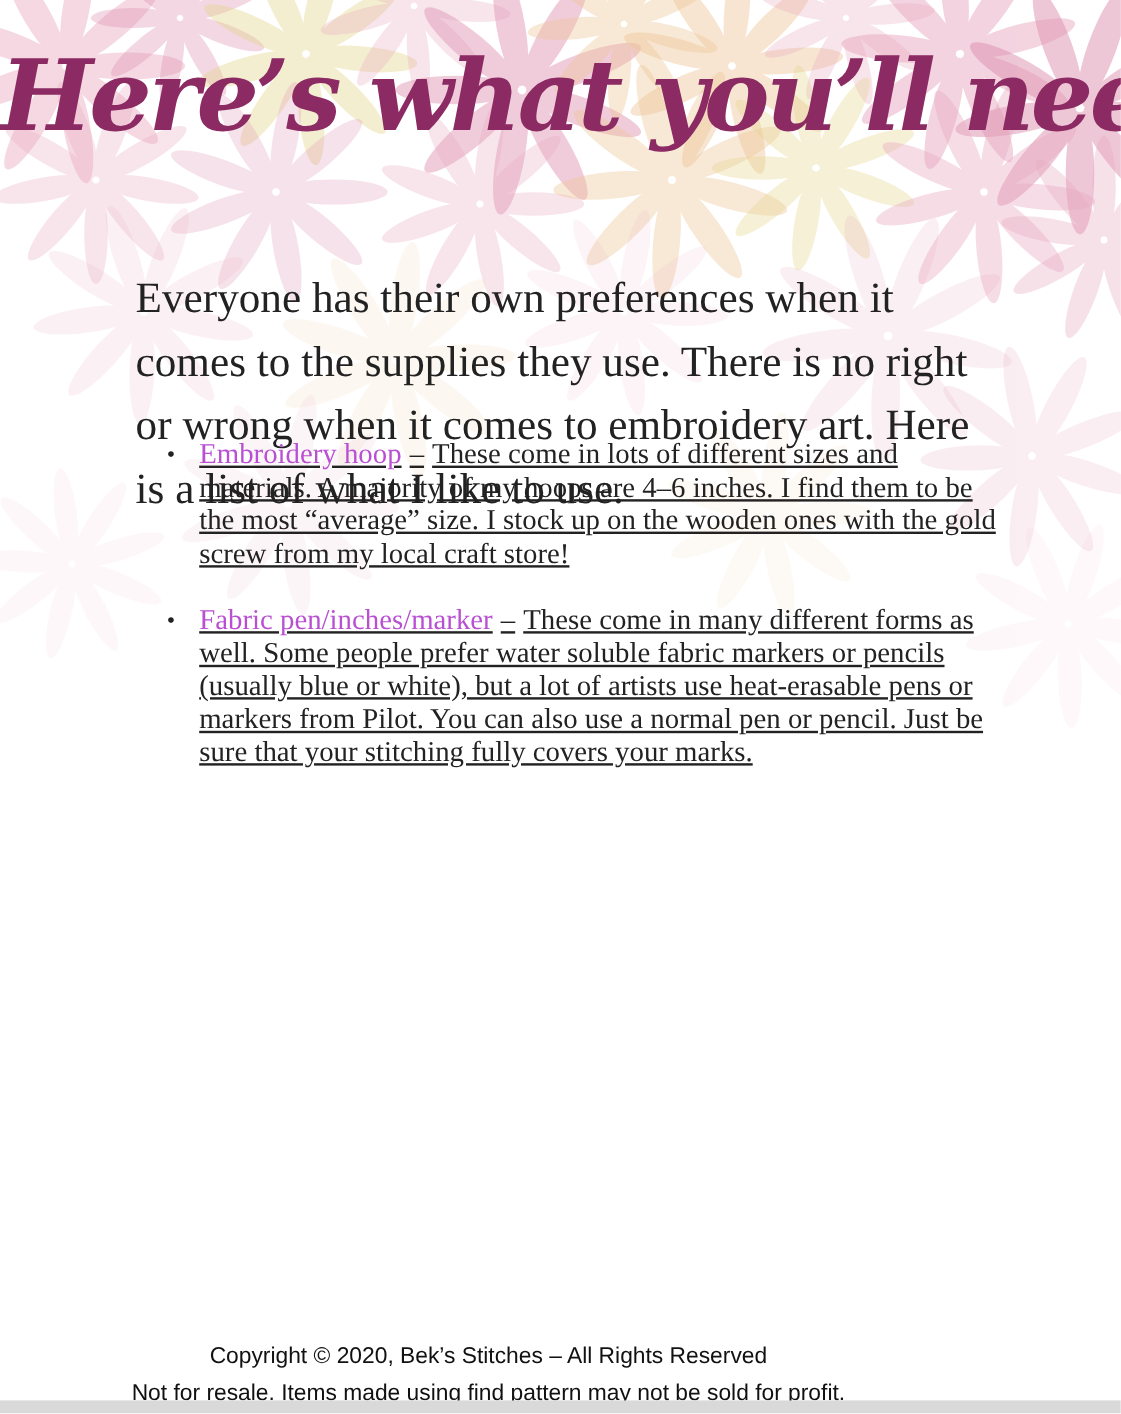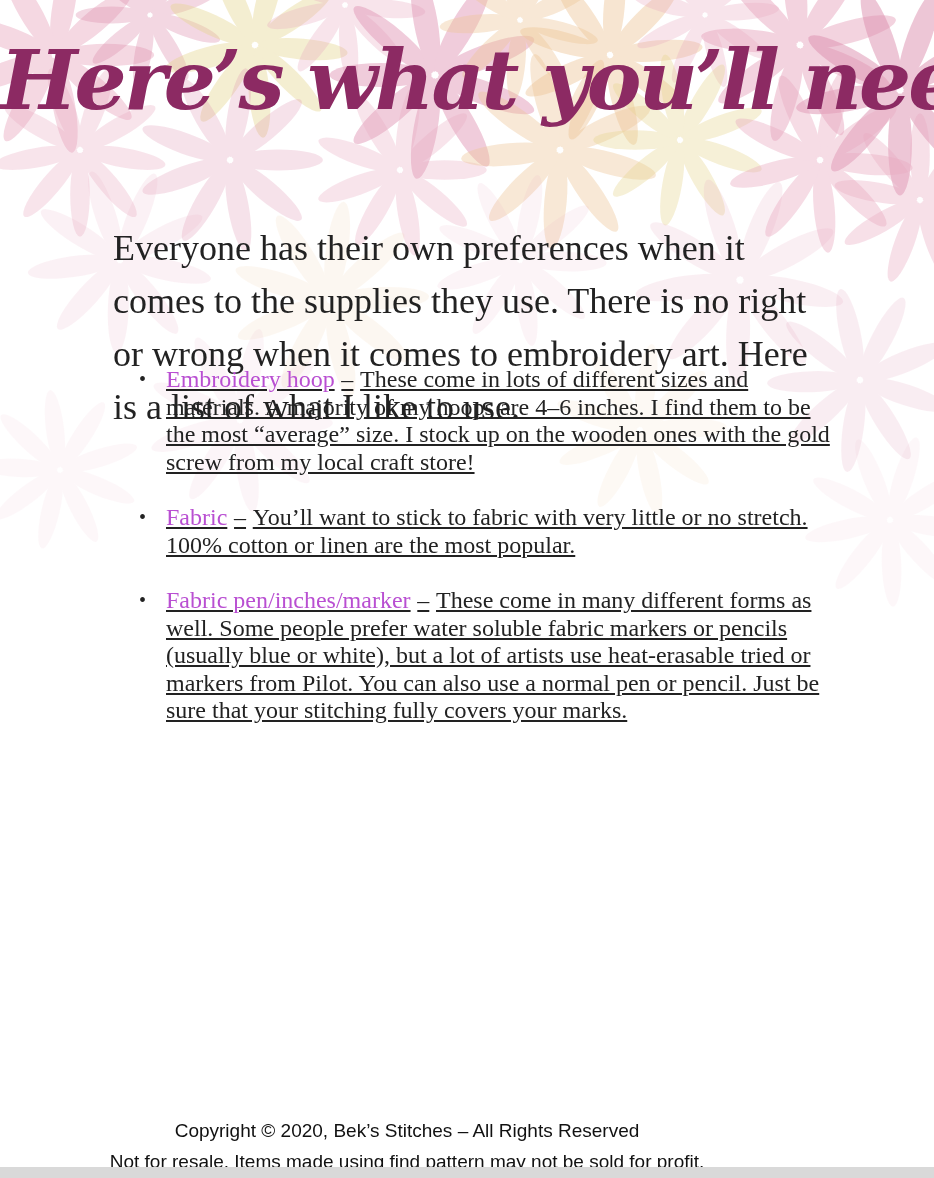--- a/index.html
+++ b/index.html
@@ -134,24 +134,21 @@
 
   <div class="heading">Here’s what you’ll need!</div>
 
   <div class="intro">Everyone has their own preferences when it comes to the supplies they use. There is no right or wrong when it comes to embroidery art. Here is a list of what I like to use.</div>
 
   <ul class="supplies">
     <li>
       <span class="term">Embroidery hoop</span><span class="dash">–</span><span>These come in lots of different sizes and materials. A majority of my hoops are 4–6 inches. I find them to be the most “average” size. I stock up on the wooden ones with the gold screw from my local craft store!</span>
     </li>
     <li>
-      <span class="term">Fabric</span><span class="dash">–</span><span>You’ll want to stick to fabric with very little or no stretch. 100% cotton or linen are the most popular.</span>
-    </li>
-    <li>
-      <span class="term">Fabric pen/inches/marker</span><span class="dash">–</span><span>These come in many different forms as well. Some people prefer water soluble fabric markers or pencils (usually blue or white), but a lot of artists use heat-erasable tried or markers from Pilot. You can also use a normal pen or pencil. Just be sure that your stitching fully covers your marks.</span>
+      <span class="term">Fabric pen/inches/marker</span><span class="dash">–</span><span>These come in many different forms as well. Some people prefer water soluble fabric markers or pencils (usually blue or white), but a lot of artists use heat-erasable pens or markers from Pilot. You can also use a normal pen or pencil. Just be sure that your stitching fully covers your marks.</span>
     </li>
   </ul>
 
   <div class="footer">
     <div>Copyright © 2020, Bek’s Stitches – All Rights Reserved</div>
     <div>Not for resale. Items made using find pattern may not be sold for profit.</div>
   </div>
 
   <div class="bottom-bar"></div>
 

